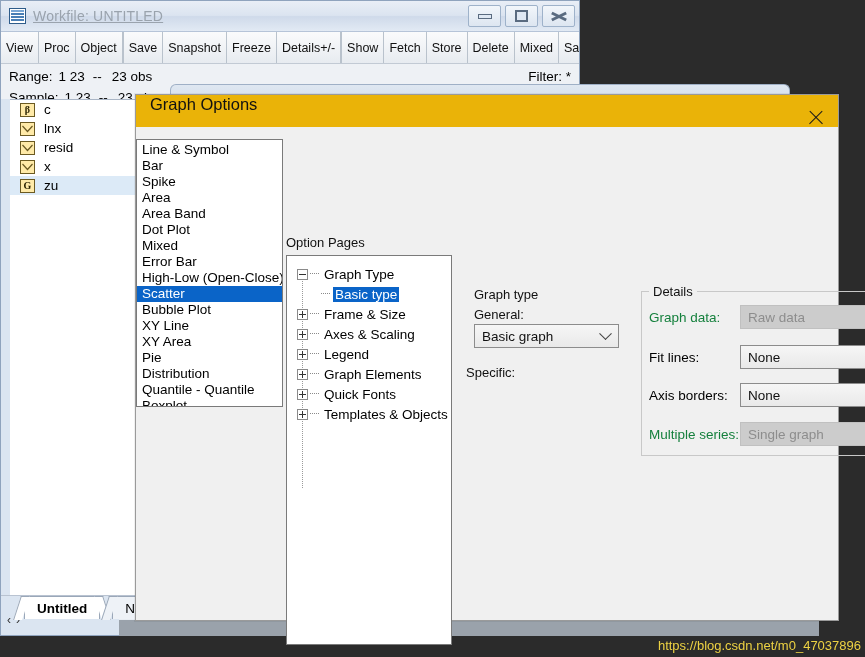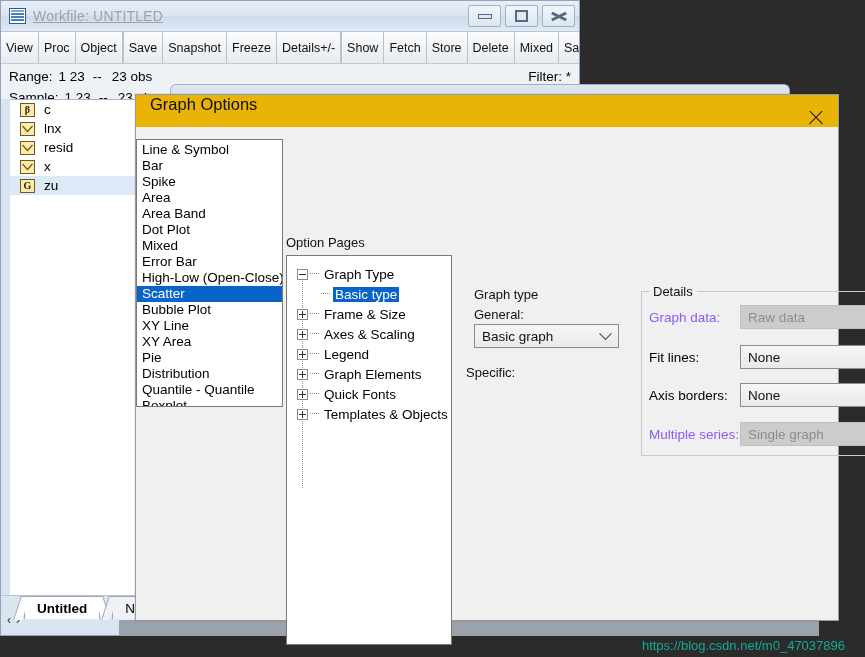--- a/index.html
+++ b/index.html
@@ -232,21 +232,21 @@
     margin-left:auto;width:26px;height:100%;
     display:flex;align-items:center;justify-content:center;flex:0 0 auto;
   }
   .chev i{
     display:block;width:8px;height:8px;border-right:1.5px solid #444;border-bottom:1.5px solid #444;
     transform:rotate(45deg) translate(-2px,-2px);
   }
   .combo.disabled{
     background:#cccccc;border:1px solid #c0c0c0;color:#8d8d8d;
   }
-  .lbl-dis{color:#8b5cf6;}
+  .lbl-dis{color:#15803d;}
 
   #generalCombo{left:338px;top:185px;width:145px;height:24px;}
   #specificList{left:338px;top:242px;width:145px;height:264px;background:#fff;border:1px solid #7a7a7a;overflow:hidden;padding-top:2px;}
   .li{height:16px;line-height:16px;padding-left:5px;font-size:13.5px;white-space:nowrap;}
   .li.sel{background:#0a64c8;color:#fff;}
 
   
   #detailsBox{
     position:absolute;left:505px;top:152px;width:325px;height:165px;
     border:1px solid #c8c8c8;box-sizing:border-box;
@@ -257,22 +257,22 @@
   #fitLinesLabel{left:513px;top:211px;}
   #axisBordersLabel{left:513px;top:249px;}
   #multiSeriesLabel{left:513px;top:288px;}
   #graphDataCombo{left:604px;top:166px;width:206px;height:24px;}
   #fitLinesCombo{left:604px;top:206px;width:155px;height:24px;}
   #axisBordersCombo{left:604px;top:244px;width:206px;height:24px;}
   #multiSeriesCombo{left:604px;top:283px;width:206px;height:24px;}
 
   
   .watermark{
-    position:absolute;right:20px;bottom:4px;
-    font-size:13px;color:#14b8a6;
+    position:absolute;right:4px;bottom:4px;
+    font-size:13px;color:#fde047;
     font-family:"Liberation Sans",sans-serif;
     white-space:nowrap;
     text-shadow:0 0 1px rgba(0,0,0,.35);
     opacity:.92;
   }
   .desk-strip{position:absolute;left:580px;top:0;right:0;bottom:0;background:#2b2b2b;}
   .bottom-strip{position:absolute;left:0;bottom:0;width:100%;height:21px;background:#2b2b2b;}
   .bottom-sheet{position:absolute;left:119px;bottom:21px;width:700px;height:16px;background:#9aa2ab;border-top:1px solid #e8edf3;}
 </style>
 </head>

